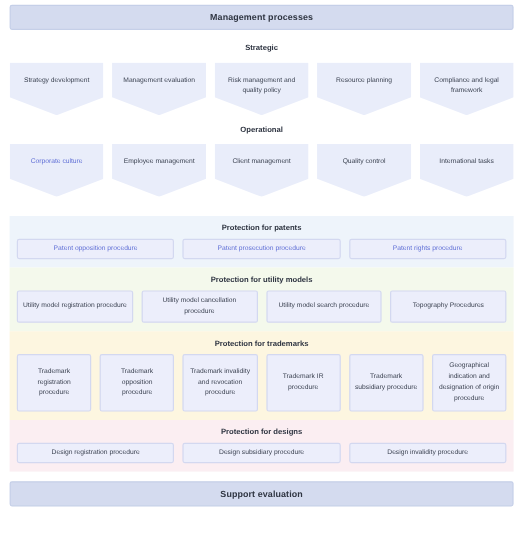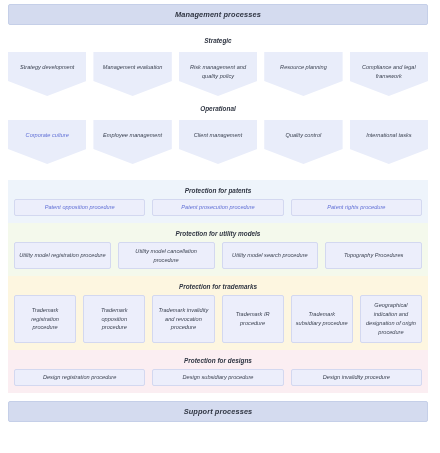--- a/index.html
+++ b/index.html
@@ -3,21 +3,21 @@
 <meta charset="utf-8">
 <style>
   html,body{margin:0;padding:0;}
   body{
     width:440px;height:453px;
     background:#ffffff;
     font-family:"Liberation Sans","DejaVu Sans",sans-serif;
     color:#333333;
     overflow:hidden;
   }
-  .page{width:436px;height:453px;position:relative;box-sizing:border-box;font-style:italic;}
+  .page{width:436px;height:453px;position:relative;box-sizing:border-box;}
 
   
   .band-header{
     margin:0 8px;
     background:#d4dbef;
     border:1px solid #c5cfe8;
     border-radius:2px;
     height:19px;
     display:flex;align-items:center;justify-content:center;
     font-size:7.4px;
@@ -193,17 +193,17 @@
   <div class="sub-band designs">
     <div class="sub-title">Protection for designs</div>
     <div class="box-row row-h22">
       <div class="pbox">Design registration procedure</div>
       <div class="pbox">Design subsidiary procedure</div>
       <div class="pbox">Design invalidity procedure</div>
     </div>
   </div>
 
   <div style="height:8px"></div>
-  <div class="band-header">Support processes</div>
+  <div class="band-header">Support evaluation</div>
 
   <div style="height:13px"></div>
 
 </div>
 
 </body></html>

